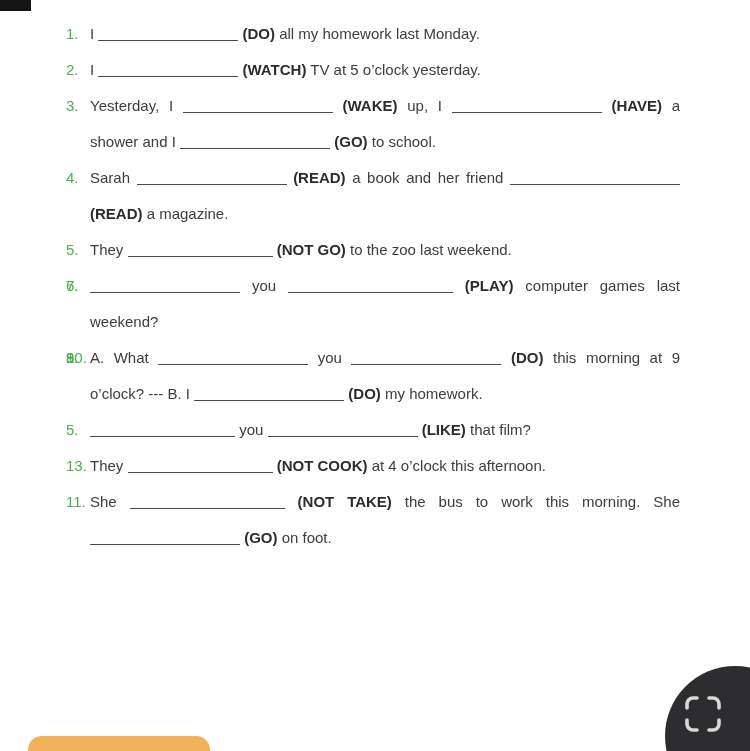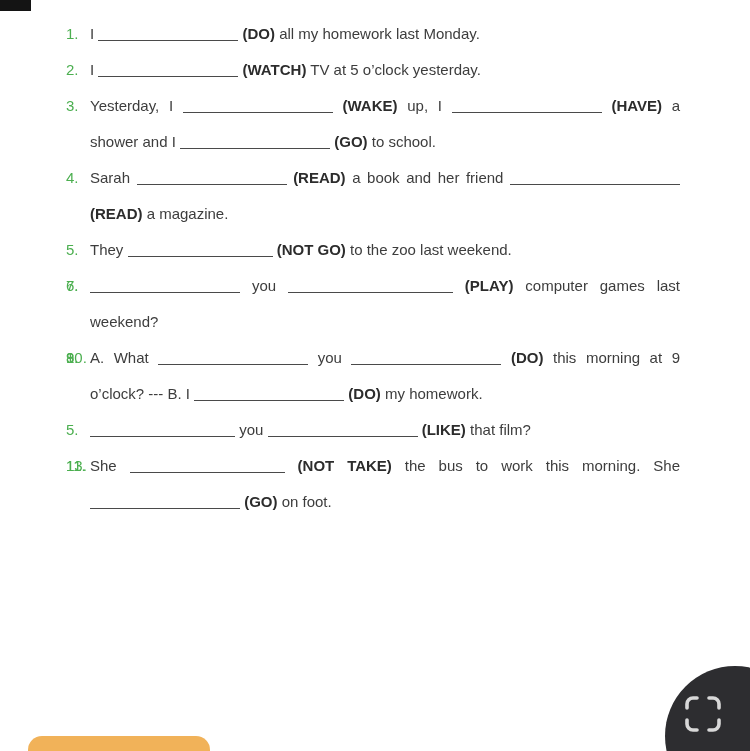--- a/index.html
+++ b/index.html
@@ -77,21 +77,21 @@
       <div class="item"><span class="num">2.</span><span><span>I </span><span class="blank" style="width: 140px;"></span><span> </span><span class="verb">(WATCH)</span><span> TV at 5 o’clock yesterday.</span></span></div>
       <div class="item"><span class="num">3.</span><span><span>Yesterday, I </span><span class="blank" style="width: 150px;"></span><span> </span><span class="verb">(WAKE)</span><span> up, I </span><span class="blank" style="width: 150px;"></span><span> </span><span class="verb">(HAVE)</span><span> a shower and I </span><span class="blank" style="width: 150px;"></span><span> </span><span class="verb">(GO)</span><span> to school.</span></span></div>
       <div class="item"><span class="num">4.</span><span><span>Sarah </span><span class="blank" style="width: 150px;"></span><span> </span><span class="verb">(READ)</span><span> a book and her friend </span><span class="blank" style="width: 170px;"></span><span> </span><span class="verb">(READ)</span><span> a magazine.</span></span></div>
       <div class="item"><span class="num">5.</span><span><span>They </span><span class="blank" style="width: 145px;"></span><span> </span><span class="verb">(NOT GO)</span><span> to the zoo last weekend.</span></span></div>
       <div class="item"><span class="num">6.</span></div>
       <div class="item"><span class="num">7.</span><span><span class="blank" style="width: 150px;"></span><span> you </span><span class="blank" style="width: 165px;"></span><span> </span><span class="verb">(PLAY)</span><span> computer games last weekend?</span></span></div>
       <div class="item"><span class="num">8.</span></div>
       <div class="item"><span class="num">9.</span></div>
       <div class="item"><span class="num">10.</span><span><span>A. What </span><span class="blank" style="width: 150px;"></span><span> you </span><span class="blank" style="width: 150px;"></span><span> </span><span class="verb">(DO)</span><span> this morning at 9 o’clock? --- B. I </span><span class="blank" style="width: 150px;"></span><span> </span><span class="verb">(DO)</span><span> my homework.</span></span></div>
       <div class="item"><span class="num">5.</span><span><span class="blank" style="width: 145px;"></span><span> you </span><span class="blank" style="width: 150px;"></span><span> </span><span class="verb">(LIKE)</span><span> that film?</span></span></div>
-      <div class="item"><span class="num">13.</span></div>
+      <div class="item"><span class="num">13.</span><span><span>They </span><span class="blank" style="width: 145px;"></span><span> </span><span class="verb">(NOT COOK)</span><span> at 4 o’clock this afternoon.</span></span></div>
       <div class="item"><span class="num">11.</span><span><span>She </span><span class="blank" style="width: 155px;"></span><span> </span><span class="verb">(NOT TAKE)</span><span> the bus to work this morning. She </span><span class="blank" style="width: 150px;"></span><span> </span><span class="verb">(GO)</span><span> on foot.</span></span></div>
     </div>
 
   <div class="orange-tab"></div>
 
   <div class="scan-circle">
     <span class="scan-icon">
       <svg viewBox="0 0 24 24" fill="none" stroke="currentColor" stroke-width="1.8" stroke-linecap="round" stroke-linejoin="round">
         <path d="M4 9V7a3 3 0 0 1 3-3h2"></path>
         <path d="M15 4h2a3 3 0 0 1 3 3v2"></path>

